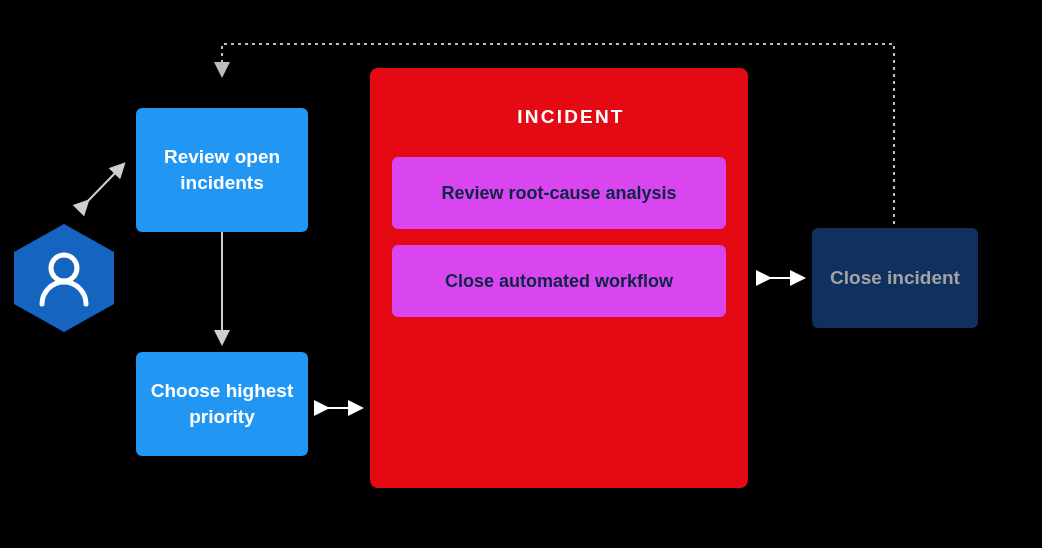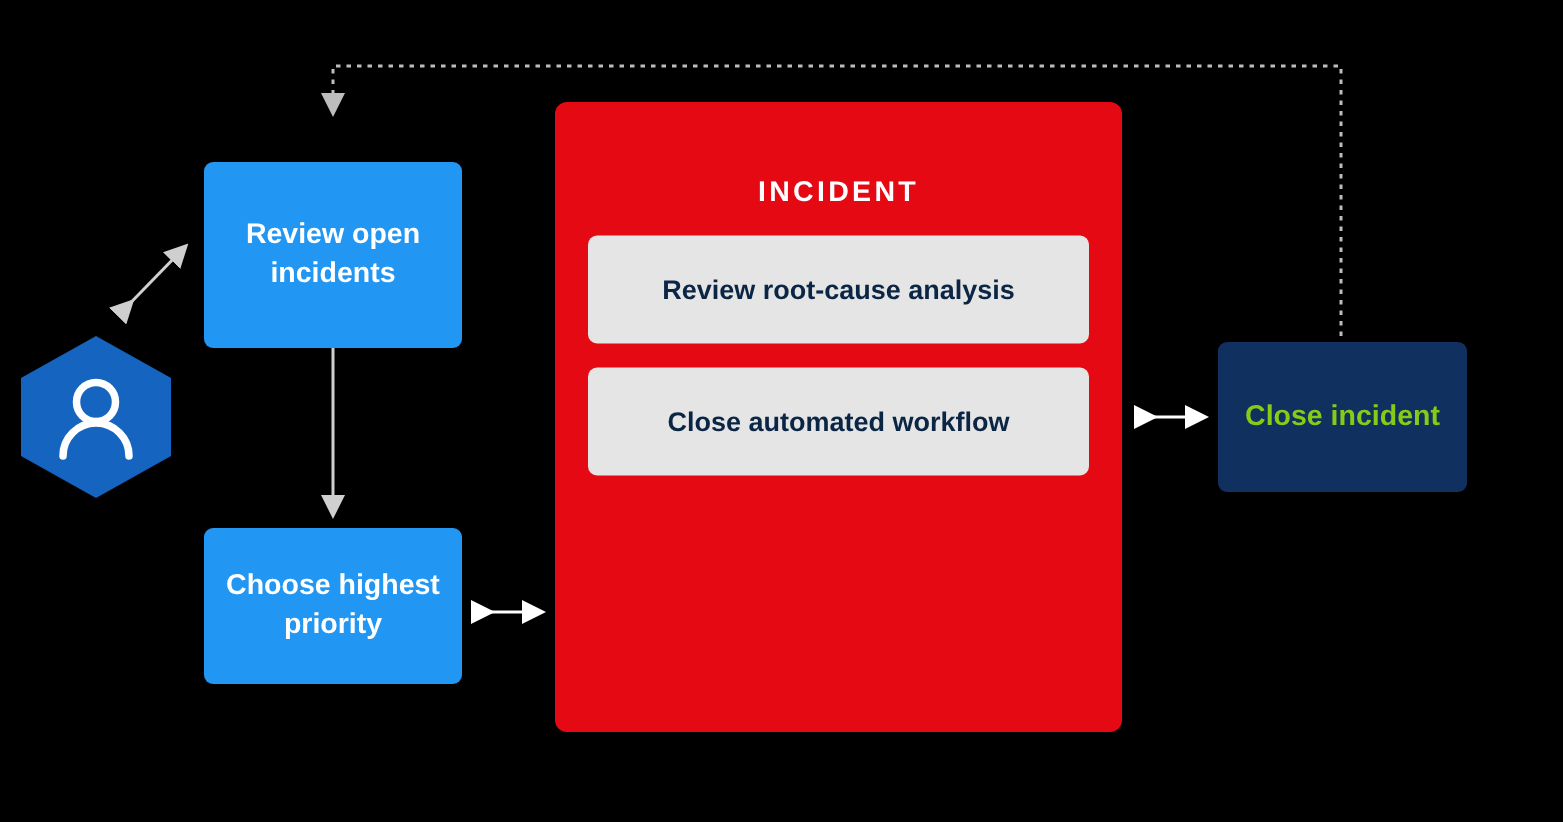--- a/index.html
+++ b/index.html
@@ -74,34 +74,33 @@
     width: 378px;
     height: 420px;
     background: #e50914;
     border-radius: 8px;
     box-sizing: border-box;
     padding: 0;
   }
   #incident-title {
     position: absolute;
     top: 38px;
-    left: 0;
+    left: 12px;
     width: 100%;
     text-align: center;
     color: #ffffff;
     font-weight: bold;
     font-size: 19px;
     letter-spacing: 2.2px;
-    margin-top: 12px;
   }
   .incident-card {
     position: absolute;
     left: 22px;
     width: 334px;
-    background: #e5e5e5;
+    background: #d946ef;
     border-radius: 6px;
     color: #0b2545;
     font-weight: bold;
     font-size: 18px;
     line-height: 28px;
     text-align: center;
     display: flex;
     align-items: center;
     justify-content: center;
     box-sizing: border-box;
@@ -113,21 +112,21 @@
 
   
   #step-close-incident {
     position: absolute;
     left: 812px;
     top: 228px;
     width: 166px;
     height: 100px;
     background: #10305f;
     border-radius: 6px;
-    color: #84cc16;
+    color: #a3a3a3;
     font-weight: bold;
     font-size: 19px;
     line-height: 26px;
     text-align: center;
     display: flex;
     align-items: center;
     justify-content: center;
     box-sizing: border-box;
     padding: 0 10px;
   }

